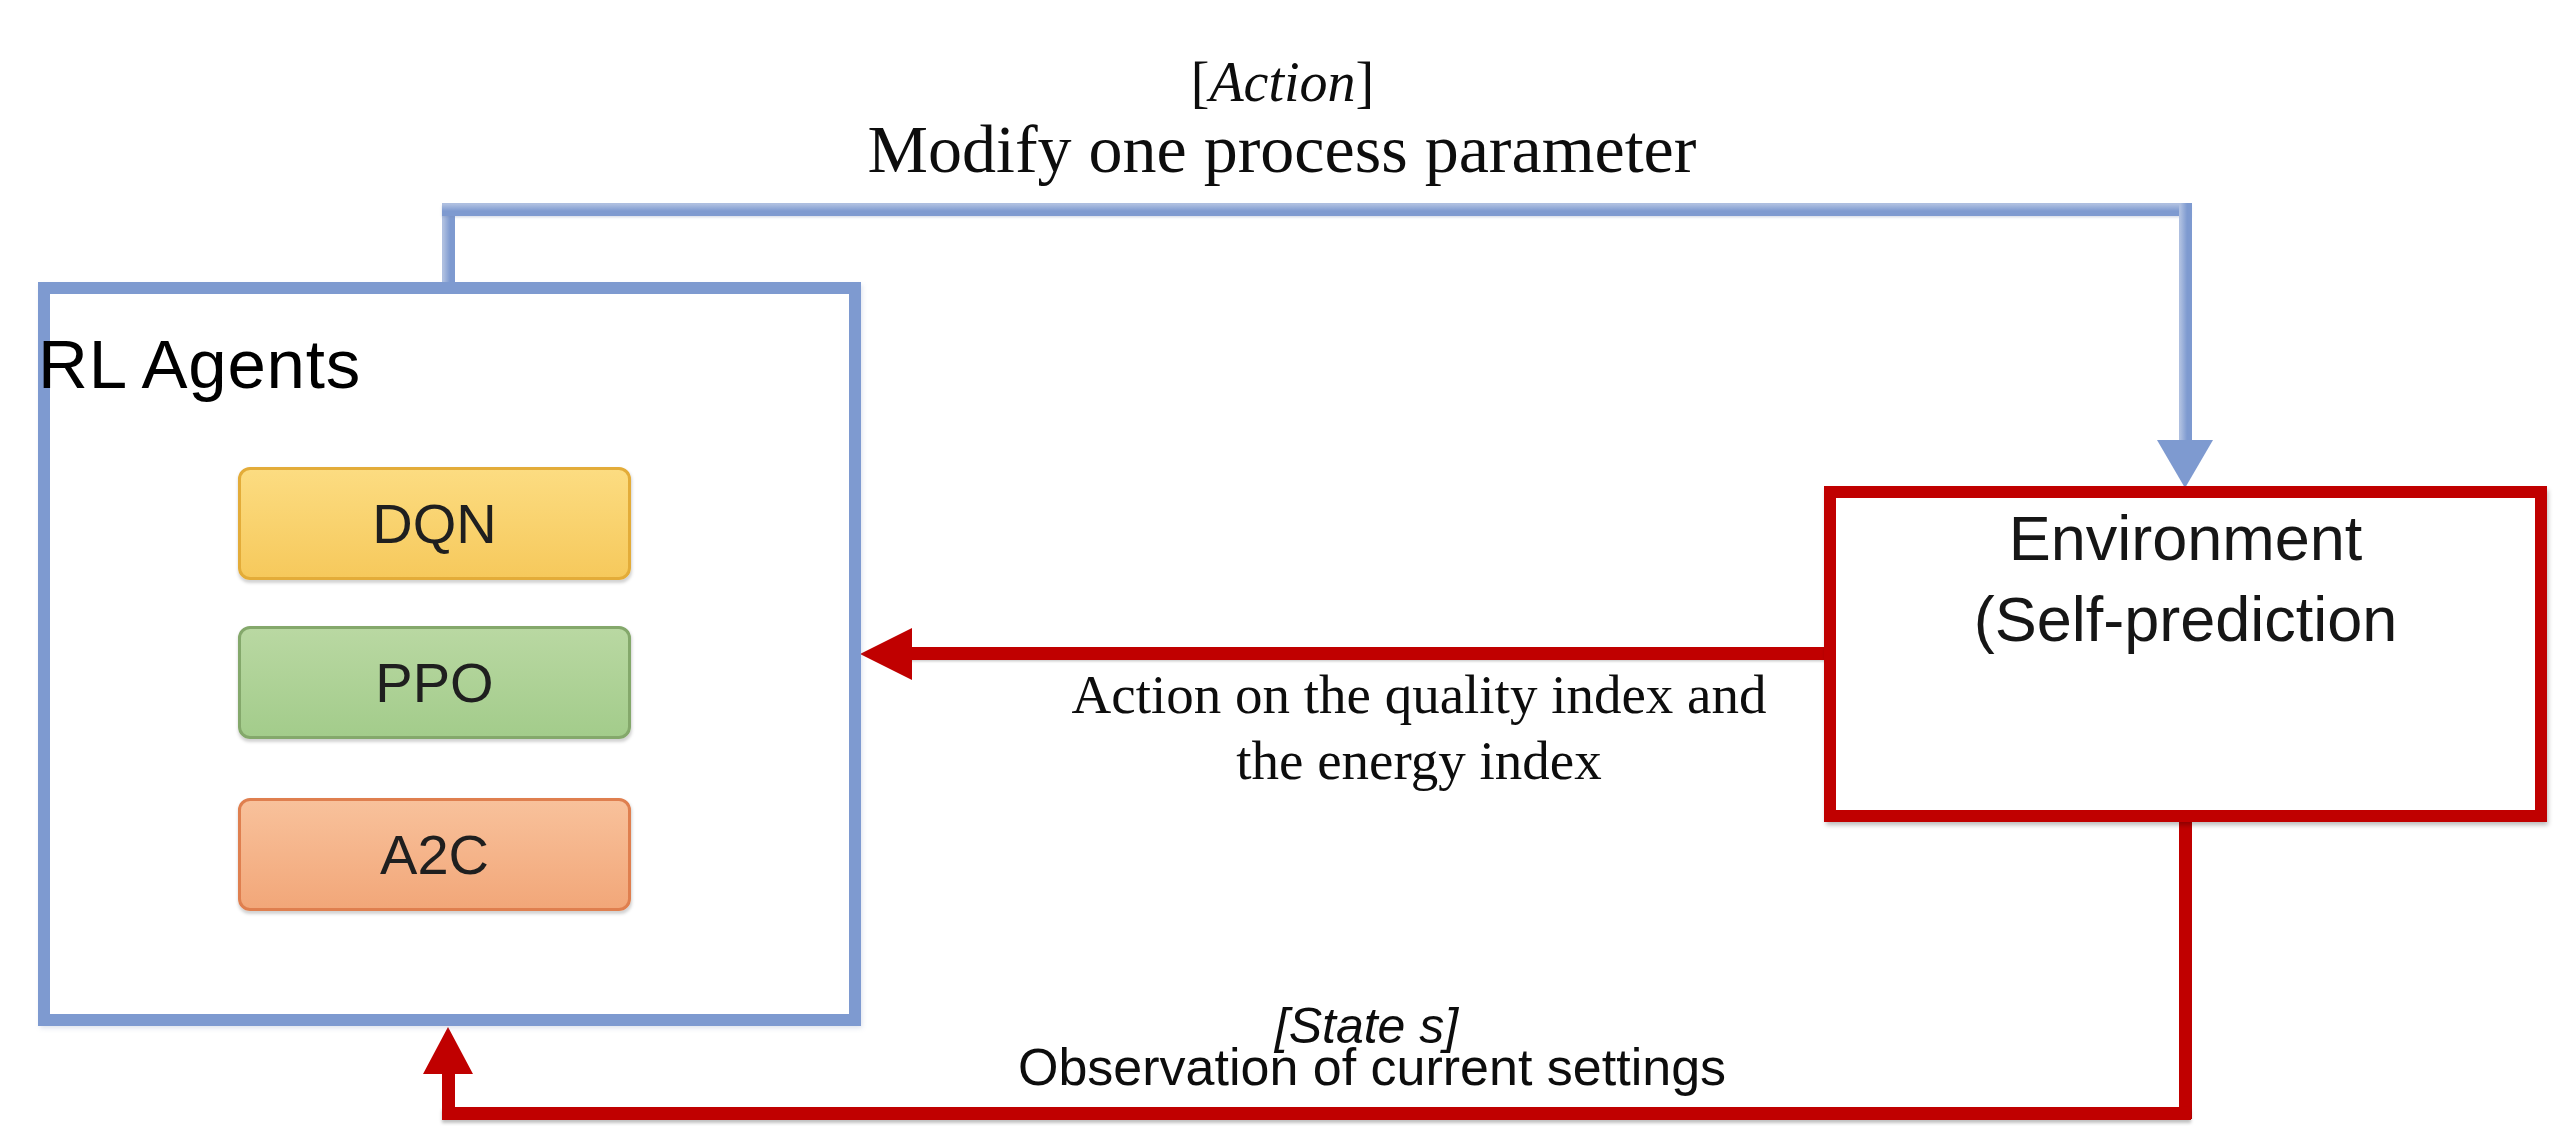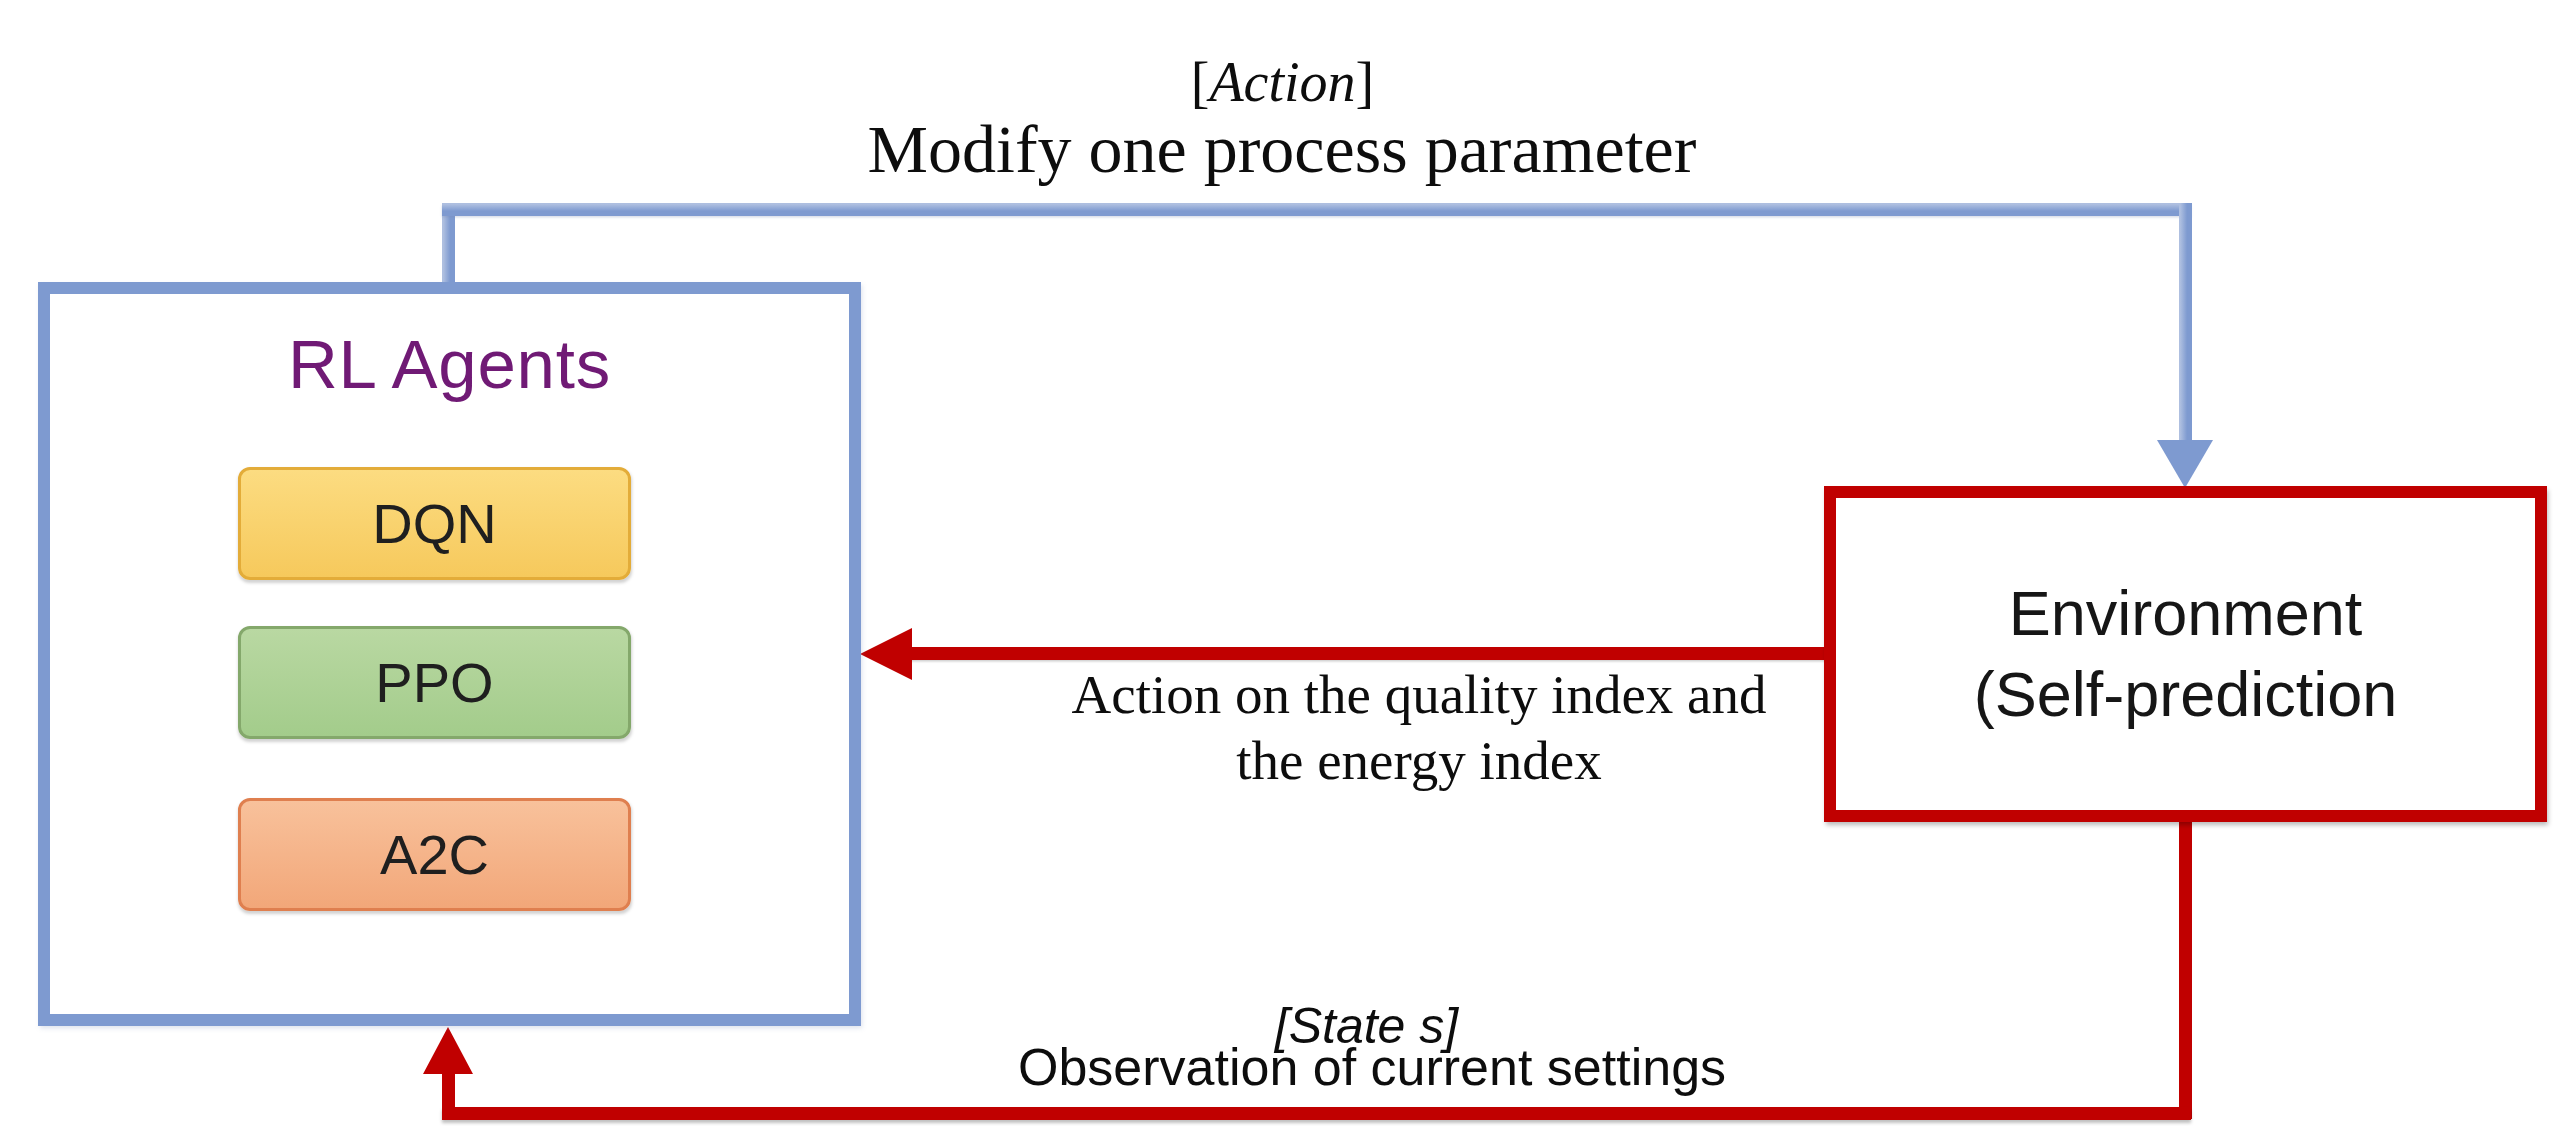--- a/index.html
+++ b/index.html
@@ -9,38 +9,38 @@
   }
   .abs{position:absolute;margin-top:32px;}
 
   
   .rl-box{
     left:38px;top:250px;width:823px;height:744px;box-sizing:border-box;
     border:12.5px solid var(--blue);background:#ffffff;
     box-shadow:1.6px 3.1px 4.7px rgba(120,140,180,0.25);
   }
   .rl-title{
-    left:38px;top:294px;width:823px;text-align:center;
-    font-size:69px;line-height:78px;color:#701a75;letter-spacing:0.8px;
+    left:38px;top:294px;width:823px;
+    font-size:69px;line-height:78px;color:#000000;letter-spacing:0.8px;
   }
   .agent-chip{
     left:238px;width:393px;height:113px;box-sizing:border-box;
     border:3.1px solid;border-radius:12px;
     display:flex;align-items:center;justify-content:center;
     font-size:56px;color:#1f1f1f;
     box-shadow:0.8px 2.3px 3.1px rgba(0,0,0,0.18);
   }
   .agent-dqn{top:435px;background:linear-gradient(180deg,var(--dqn_fill_top),var(--dqn_fill_bottom));border-color:var(--dqn_border);}
   .agent-ppo{top:594px;background:linear-gradient(180deg,var(--ppo_fill_top),var(--ppo_fill_bottom));border-color:var(--ppo_border);}
   .agent-a2c{top:766px;background:linear-gradient(180deg,var(--a2c_fill_top),var(--a2c_fill_bottom));border-color:var(--a2c_border);}
 
   .env-box{
     left:1824px;top:454px;width:723px;height:336px;box-sizing:border-box;
     border:12.5px solid var(--red);background:#ffffff;
-    display:flex;flex-direction:column;align-items:center;justify-content:center;
+    display:flex;flex-direction:column;align-items:center;
     box-shadow:2.3px 3.9px 4.7px rgba(0,0,0,0.28);
   }
   .env-box .env-line{font-size:63px;line-height:81px;text-align:center;color:#161616;}
 
   
   .blue-h{background:linear-gradient(180deg,var(--blue_light) 10%,var(--blue) 62%);}
   .blue-v{background:linear-gradient(90deg,var(--blue_light) 10%,var(--blue) 62%);}
   .red-line{background:var(--red);}
   .action-stub-up{left:442px;top:174px;width:12.5px;height:78px;}
   .action-h{left:442px;top:171px;width:1749px;height:13.3px;box-shadow:0 2.3px 2.3px rgba(120,140,180,0.3);}

